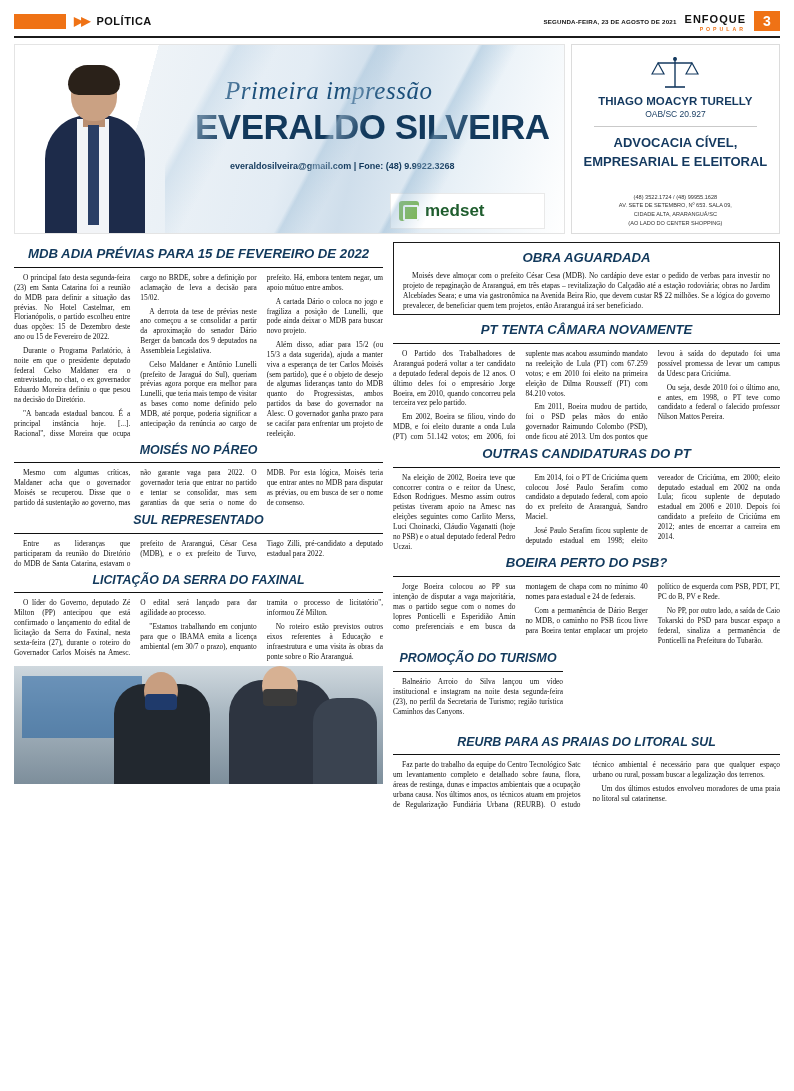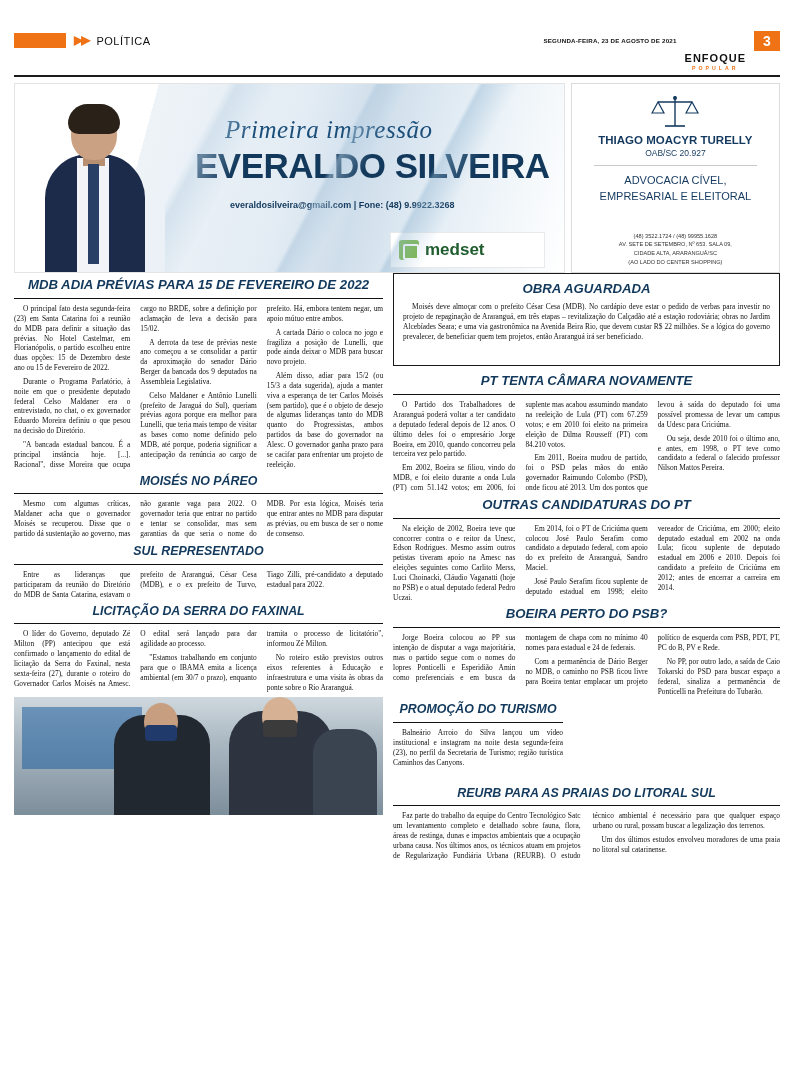--- a/index.html
+++ b/index.html
@@ -18,28 +18,28 @@
   .masthead {
     display:flex; align-items:center; gap:8px;
     padding: 10px 0 4px 0;
     border-bottom: 2px solid #1b1b1b;
     position: relative;
   }
   .orange-block { width: 52px; height: 15px; background:#ef7215; }
   .chev { color:#ef7215; font-size: 12px; font-weight:bold; letter-spacing:-2px; }
   .section-name {
     font-family:"Liberation Sans", sans-serif;
-    font-weight:normal; font-size: 11px; letter-spacing:.5px; color:#111;
+    font-weight:bold; font-size: 11px; letter-spacing:.5px; color:#111;
   }
   .mast-right { margin-left:auto; display:flex; align-items:center; gap:8px; }
   .mast-date {
     font-family:"Liberation Sans", sans-serif;
     font-size: 6.2px; font-weight:bold; color:#111; letter-spacing:.2px;
   }
-  .logo-enfoque { text-align:center; line-height:1;margin-top:39px; }
+  .logo-enfoque { text-align:right; line-height:1; }
   .logo-enfoque .e1 {
     font-family:"Liberation Sans", sans-serif; font-weight:bold;
     font-size: 11px; letter-spacing:1px; color:#111;
   }
   .logo-enfoque .e2 {
     font-family:"Liberation Sans", sans-serif; font-weight:bold;
     font-size: 5.2px; letter-spacing:3px; color:#ef7215; display:block; margin-top:1px;
   }
   .page-num {
     width: 26px; height: 20px; background:#ef7215; color:#fff;
@@ -111,45 +111,45 @@
   .ad-right {
     width: 210px; height:190px; background:#fff; border:1px solid #dcdcdc;
     padding:8px 8px 6px; text-align:center; position:relative;
   }
   .scale-icon { height:40px; display:flex; align-items:center; justify-content:center; }
   .adv-name {
     font-family:"Liberation Sans", sans-serif; font-weight:bold; font-size:11.5px; color:#14395f; margin-top:2px;text-align:center;
   }
   .adv-oab { font-family:"Liberation Sans", sans-serif; font-size:8.5px; color:#14395f; margin-top:2px;}
   .adv-rule { height:1px; background:#c9c9c9; margin:7px 14px; }
-  .adv-area { font-family:"Liberation Sans", sans-serif; font-weight:normal; font-size:11px; color:#14395f; line-height:1.45;}
+  .adv-area { font-family:"Liberation Sans", sans-serif; font-weight:bold; font-size:13px; color:#14395f; line-height:1.45;}
   .adv-foot { position:absolute; left:0; right:0; bottom:6px; font-family:"Liberation Sans", sans-serif; font-size:5.6px; color:#333; line-height:1.55;}
 
   
-  .content { display:flex; gap:10px; }
+  .content { display:flex; gap:10px; margin-top:8px; }
   .col-left { width: 372px; }
   .col-right { width: 390px; }
 
   .hl {
     font-family:"Liberation Sans", sans-serif; font-weight:bold; font-style:italic;
     color:#12395c; text-align:center; font-size: 13.2px; line-height:1.2;
     margin: 4px 0 5px;
   }
   .hl.sm { font-size: 12.4px; }
   .rule { height:1px; background:#111; margin-bottom:5px; }
 
   .cols2 { column-count:2; column-gap:12px; }
   .cols3 { column-count:3; column-gap:10px; }
   p.body {
     margin:0 0 4px 0; text-align:justify; font-size:7.4px; line-height:1.33;
     text-indent: 9px; hyphens:auto;
   }
 
   .box-obra {
-    border:1px solid #1a1a1a; padding:7px 9px 20px; margin-bottom:7px;
+    border:1px solid #1a1a1a; padding:7px 9px 0; margin-bottom:7px;
   }
   .box-obra .hl { margin-top:0; }
 
   .resto {
     display:inline-block; background:#e02a20; color:#fff;
     font-family:"Liberation Sans", sans-serif; font-weight:bold; font-style:italic;
     font-size:11px; padding:2px 8px 3px; letter-spacing:.3px;
   }
   .resto-wrap { text-align:center; margin:4px 0 2px; }
   .resto-top {

